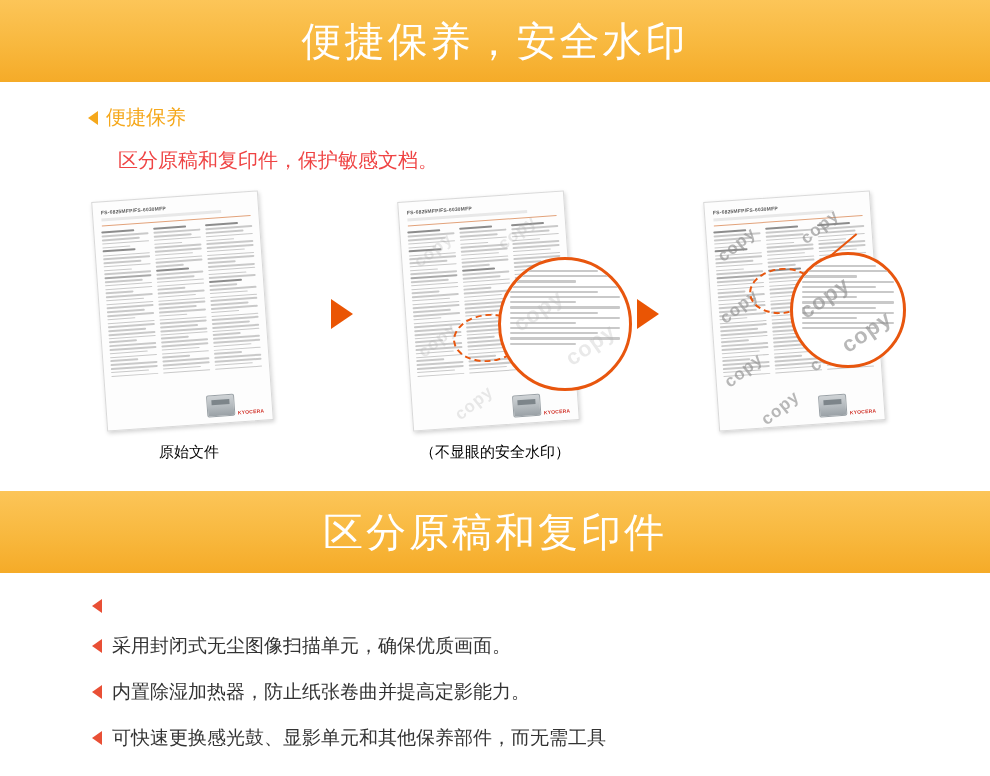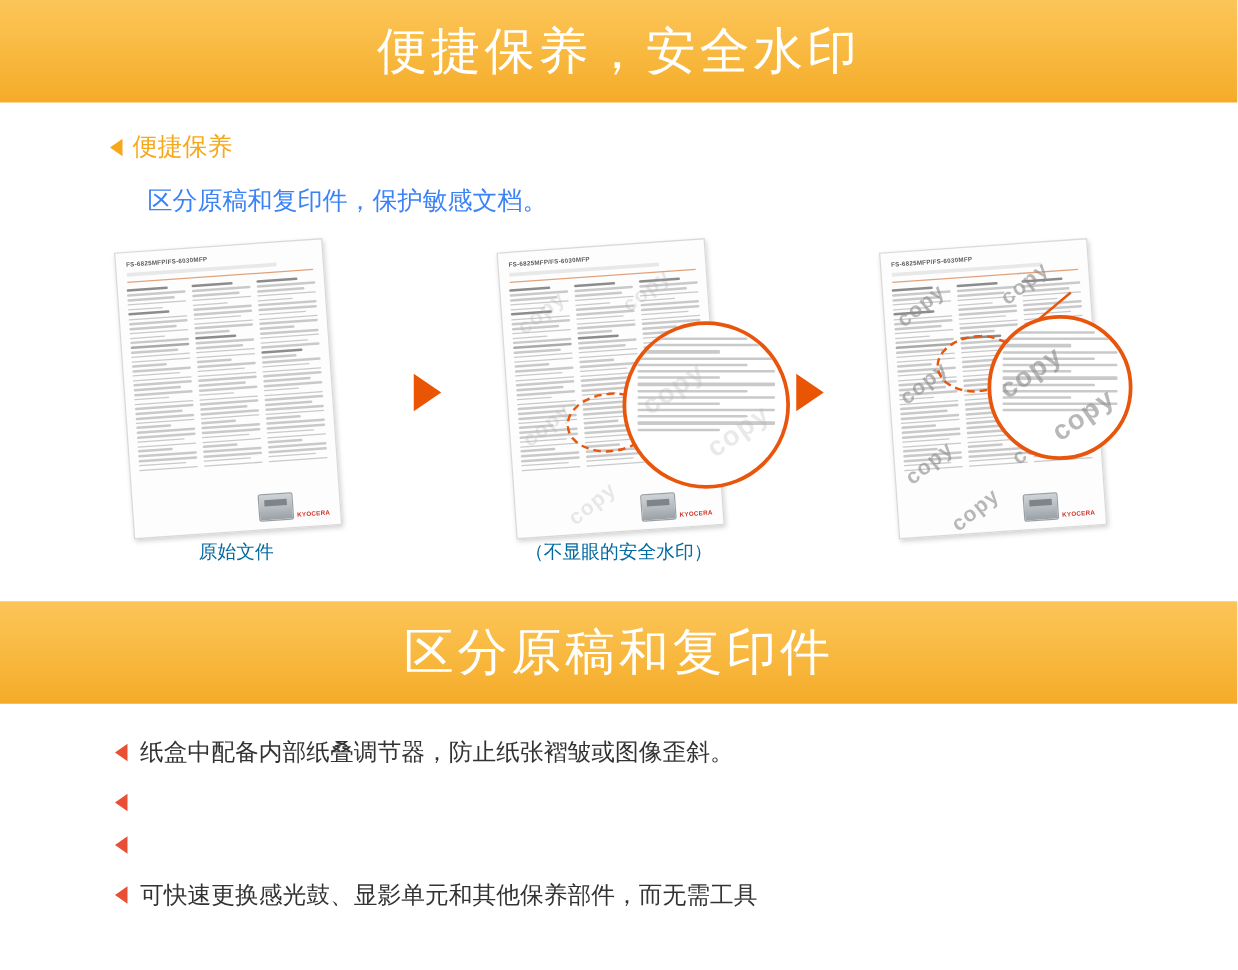--- a/index.html
+++ b/index.html
@@ -51,21 +51,21 @@
     margin-right: 8px;
   }
   .sub-head-text {
     color: #f5a81c;
     font-size: 20px;
   }
   .sub-desc {
     margin-left: 118px;
     margin-top: 16px;
     font-size: 20px;
-    color: #3b82f6;
+    color: #ef4444;
     font-family: Liberation Serif, serif;
   }
 
   
   .flow {
     margin-top: 22px;
     display: flex;
     align-items: flex-start;
     justify-content: center;
     gap: 0px;
@@ -171,24 +171,24 @@
     font-size: 17px;
     font-weight: bold;
     letter-spacing: 1px;
     transform: rotate(-35deg);
     white-space: nowrap;
   }
   .wm.faint span { color: rgba(175,175,175,0.28); }
   .wm.strong span { color: rgba(140,140,140,0.62); }
 
   .caption {
-    margin-top: 0;
+    margin-top: 10px;
     text-align: center;
     font-size: 15px;
-    color: #0369a1;
+    color: #000000;
     line-height: 1.45;
   }
 
   .arrow-cell {
     width: 56px;
     display: flex;
     align-items: center;
     justify-content: center;
     height: 235px;
   }
@@ -772,25 +772,26 @@
 
 <div class="divider-gap"></div>
 
 <div class="banner">
   <div class="banner-title">区分原稿和复印件</div>
 </div>
 
 <div class="bullets">
   <div class="bullet">
     <span class="tri-red"></span>
-    <span class="bullet-text">纸盒中配备内部纸叠调节器，防止纸张褶皱或图像歪斜。</span>
   </div>
   <div class="bullet">
     <span class="tri-red"></span>
+    <span class="bullet-text">采用封闭式无尘图像扫描单元，确保优质画面。</span>
   </div>
   <div class="bullet">
     <span class="tri-red"></span>
+    <span class="bullet-text">内置除湿加热器，防止纸张卷曲并提高定影能力。</span>
   </div>
   <div class="bullet">
     <span class="tri-red"></span>
     <span class="bullet-text">可快速更换感光鼓、显影单元和其他保养部件，而无需工具</span>
   </div>
 </div>
 
 </body></html>

